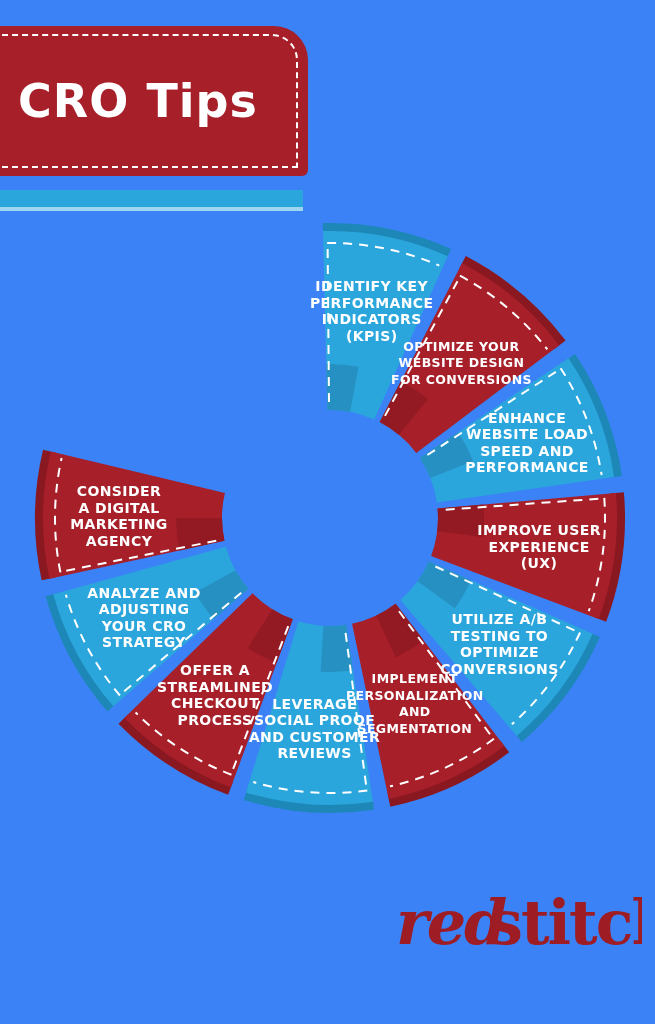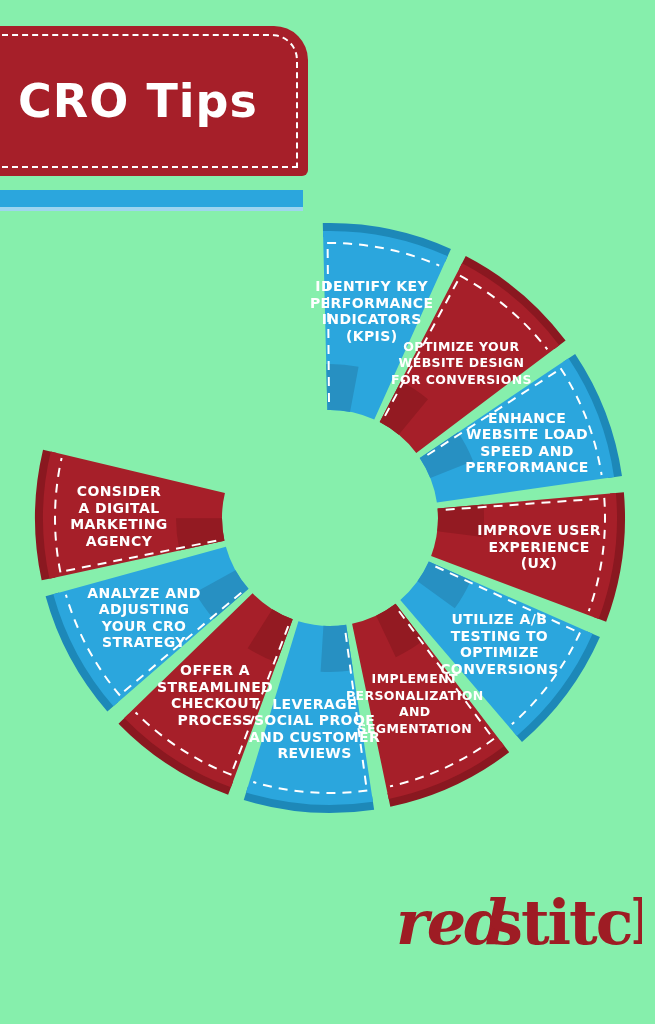--- a/index.html
+++ b/index.html
@@ -4,21 +4,21 @@
 <style>
   html, body {
     margin: 0;
     padding: 0;
     background: #ffffff;
   }
   #page {
     position: relative;
     width: 655px;
     height: 1024px;
-    background: #86efac;
+    background: #3b82f6;
     overflow: hidden;
     font-family: "Liberation Sans", sans-serif;
   }
 
   
   #title-block {
     position: absolute;
     left: -14px;
     top: 26px;
     width: 322px;

